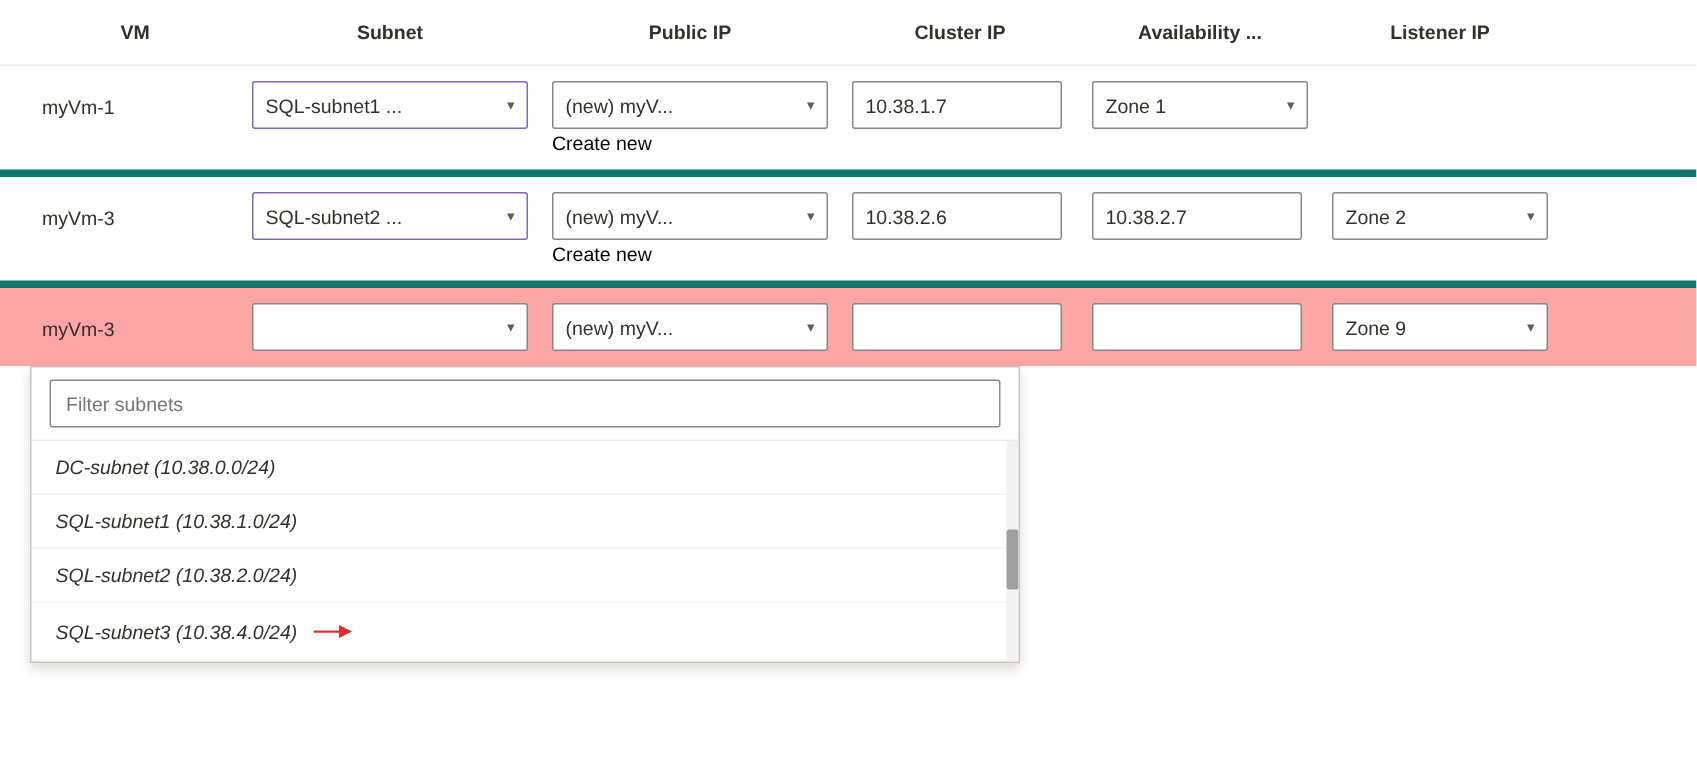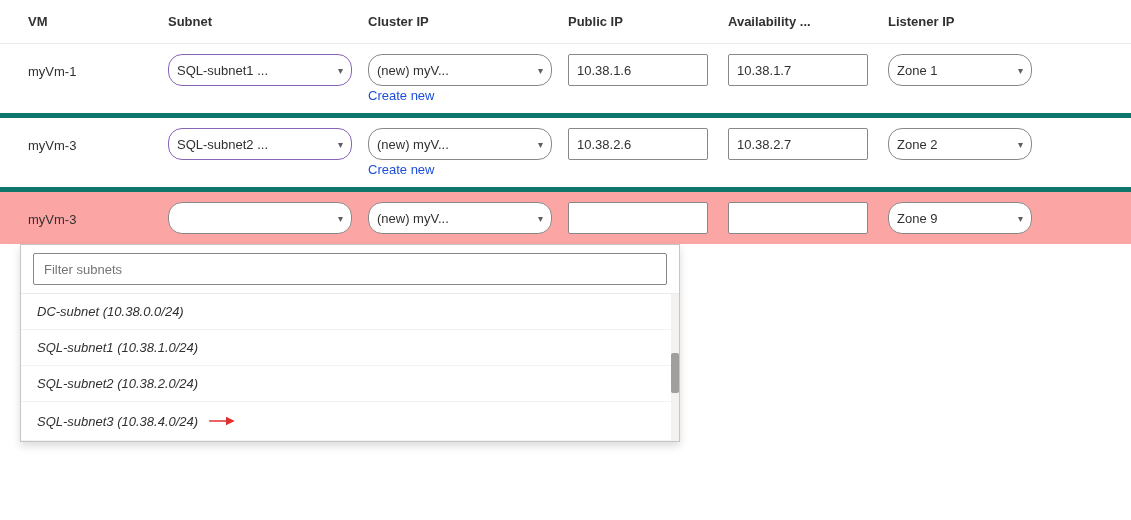--- a/index.html
+++ b/index.html
@@ -23,20 +23,21 @@
       padding: 10px 20px;
       border-bottom: 1px solid #edebe9;
       background: #fff;
     }
 
     .table-header-cell {
       font-weight: 600;
       font-size: 13px;
       color: #323130;
       padding: 4px 8px;
+      text-align: center;
     }
 
     .table-row {
       display: grid;
       grid-template-columns: 140px 200px 200px 160px 160px 160px;
       padding: 0 20px;
       border-bottom: 5px solid #0f766e;
       align-items: start;
       min-height: 64px;
     }
@@ -58,36 +59,36 @@
       display: flex;
       align-items: center;
       justify-content: space-between;
       border: 1px solid #8a8886;
       padding: 5px 8px;
       min-width: 140px;
       background: #fff;
       cursor: pointer;
       font-size: 13px;
       color: #323130;
-      border-radius: 14px;
+      border-radius: 2px;
       height: 32px;
     }
 
     .dropdown-select.purple-border {
       border-color: #8764b8;
     }
 
     .chevron-down {
       font-size: 10px;
       color: #605e5c;
       margin-left: 4px;
     }
 
     .create-new-link {
-      color: #1d4ed8;
+      color: #000000;
       font-size: 13px;
       cursor: pointer;
       margin-top: 2px;
     }
 
     .text-input {
       border: 1px solid #8a8886;
       padding: 5px 8px;
       height: 32px;
       font-size: 13px;
@@ -192,45 +193,42 @@
     }
   </style>
 </head>
 <body>
 
 <div class="table-container">
 
   <div class="table-header">
     <div class="table-header-cell">VM</div>
     <div class="table-header-cell">Subnet</div>
+    <div class="table-header-cell">Public IP</div>
     <div class="table-header-cell">Cluster IP</div>
-    <div class="table-header-cell">Public IP</div>
     <div class="table-header-cell">Availability ...</div>
     <div class="table-header-cell">Listener IP</div>
   </div>
 
   <div class="table-row">
     <div class="table-cell">
       <span class="vm-name">myVm-1</span>
     </div>
     <div class="table-cell">
       <div class="dropdown-select purple-border">
         <span>SQL-subnet1 ...</span>
         <span class="chevron-down">▾</span>
       </div>
     </div>
     <div class="table-cell">
       <div class="dropdown-select">
         <span>(new) myV...</span>
         <span class="chevron-down">▾</span>
       </div>
       <span class="create-new-link">Create new</span>
-    </div>
-    <div class="table-cell">
-      <input class="text-input" type="text" value="10.38.1.6" style="">
     </div>
     <div class="table-cell">
       <input class="text-input" type="text" value="10.38.1.7" style="">
     </div>
     <div class="table-cell">
       <div class="dropdown-select">
         <span>Zone 1</span>
         <span class="chevron-down">▾</span>
       </div>
     </div>

